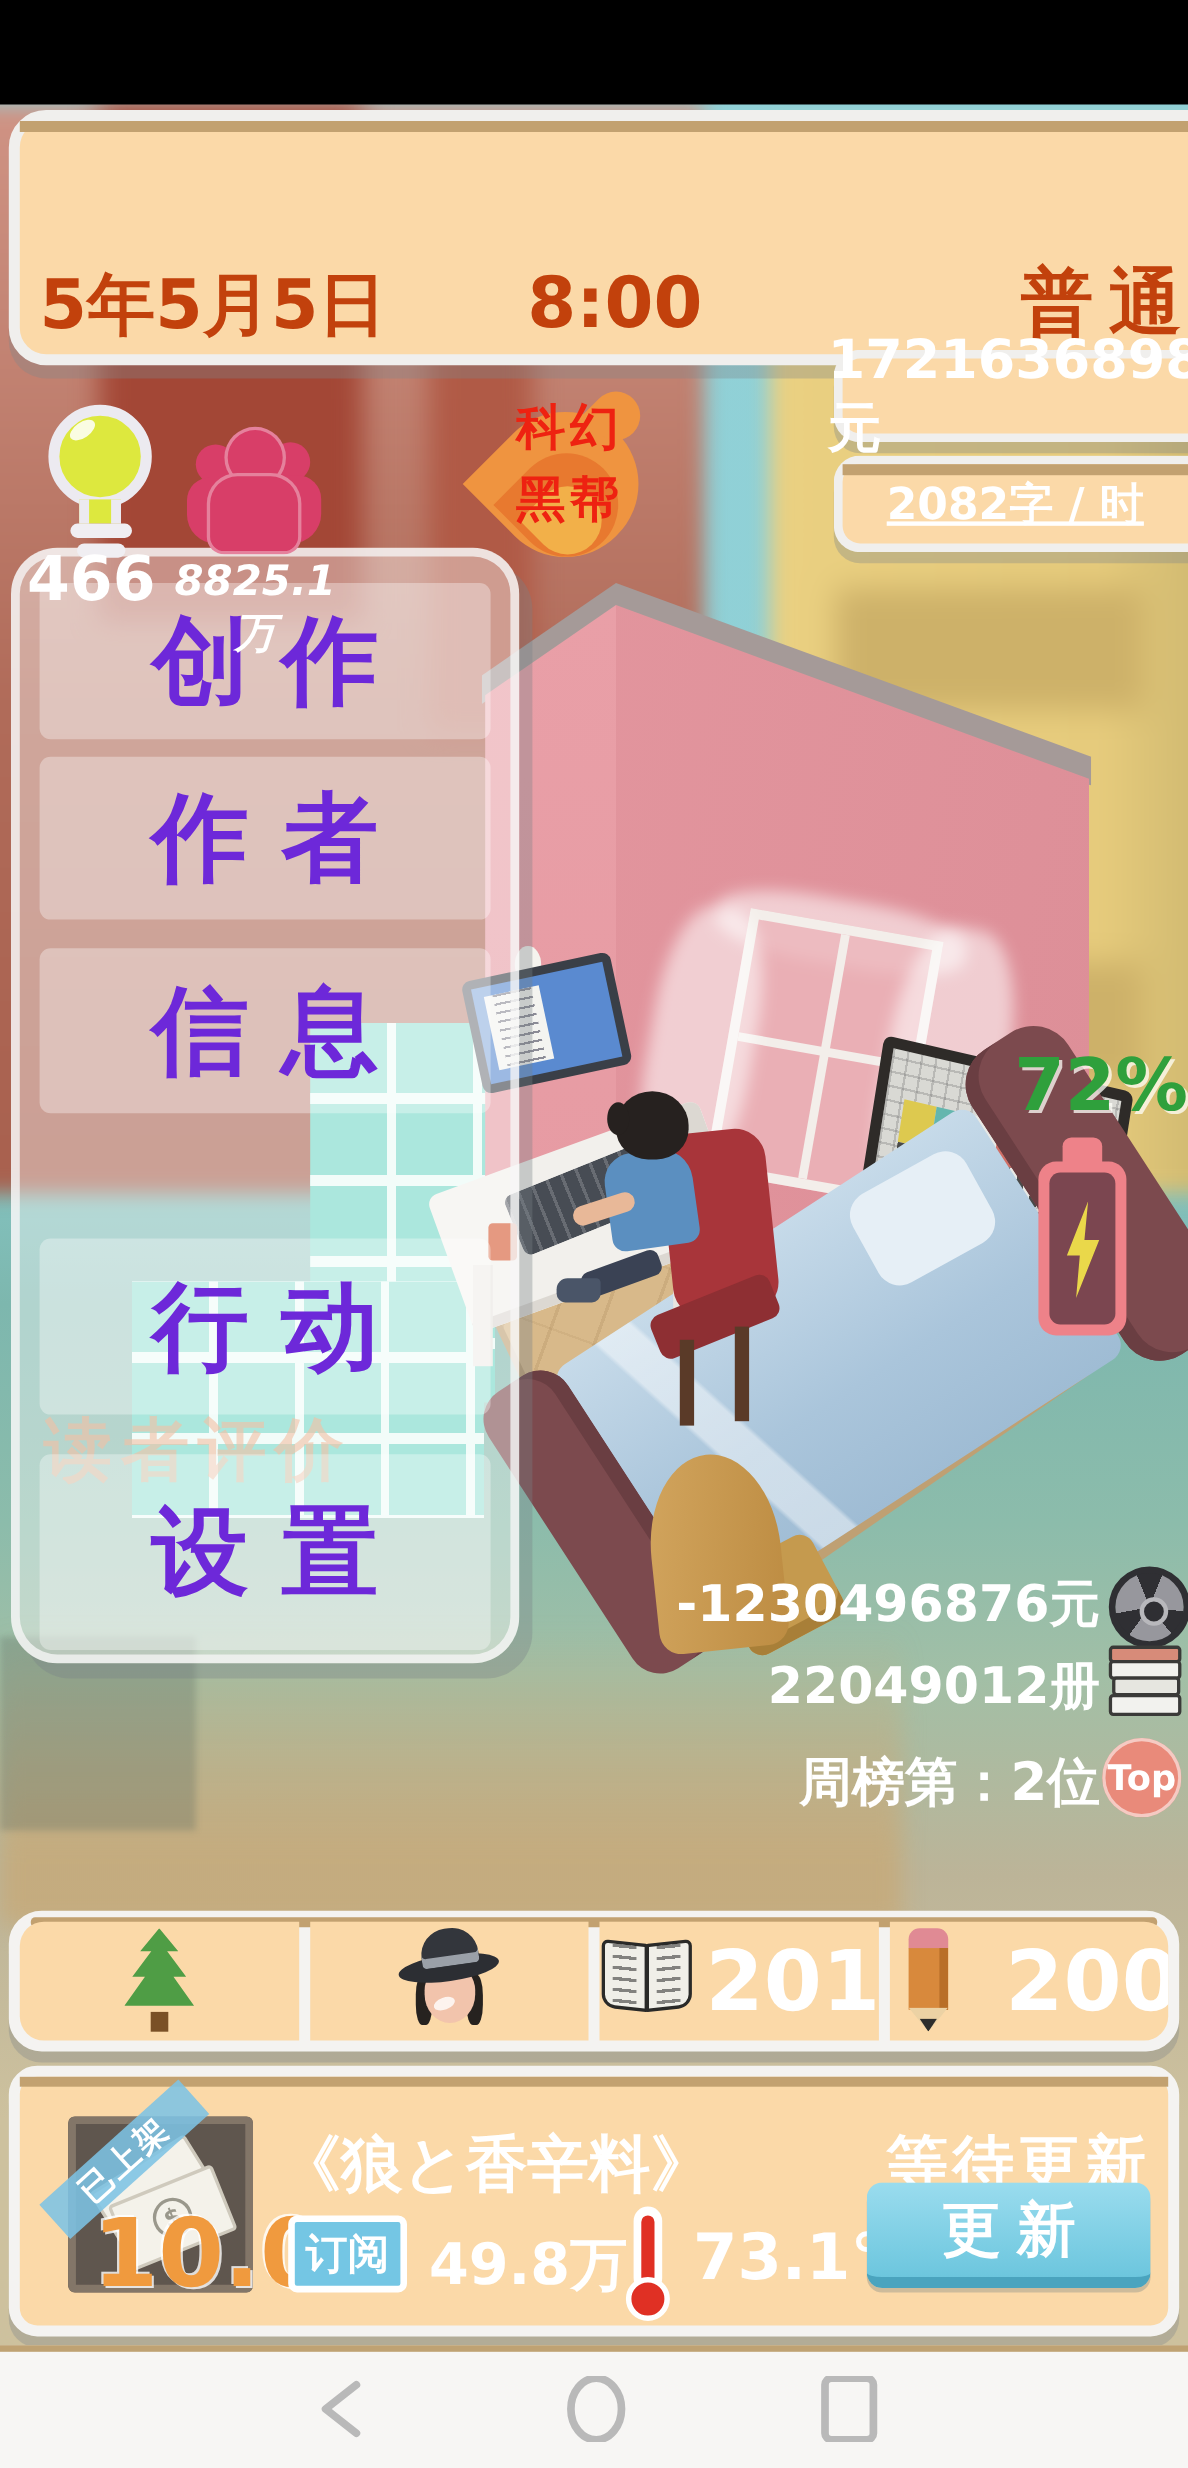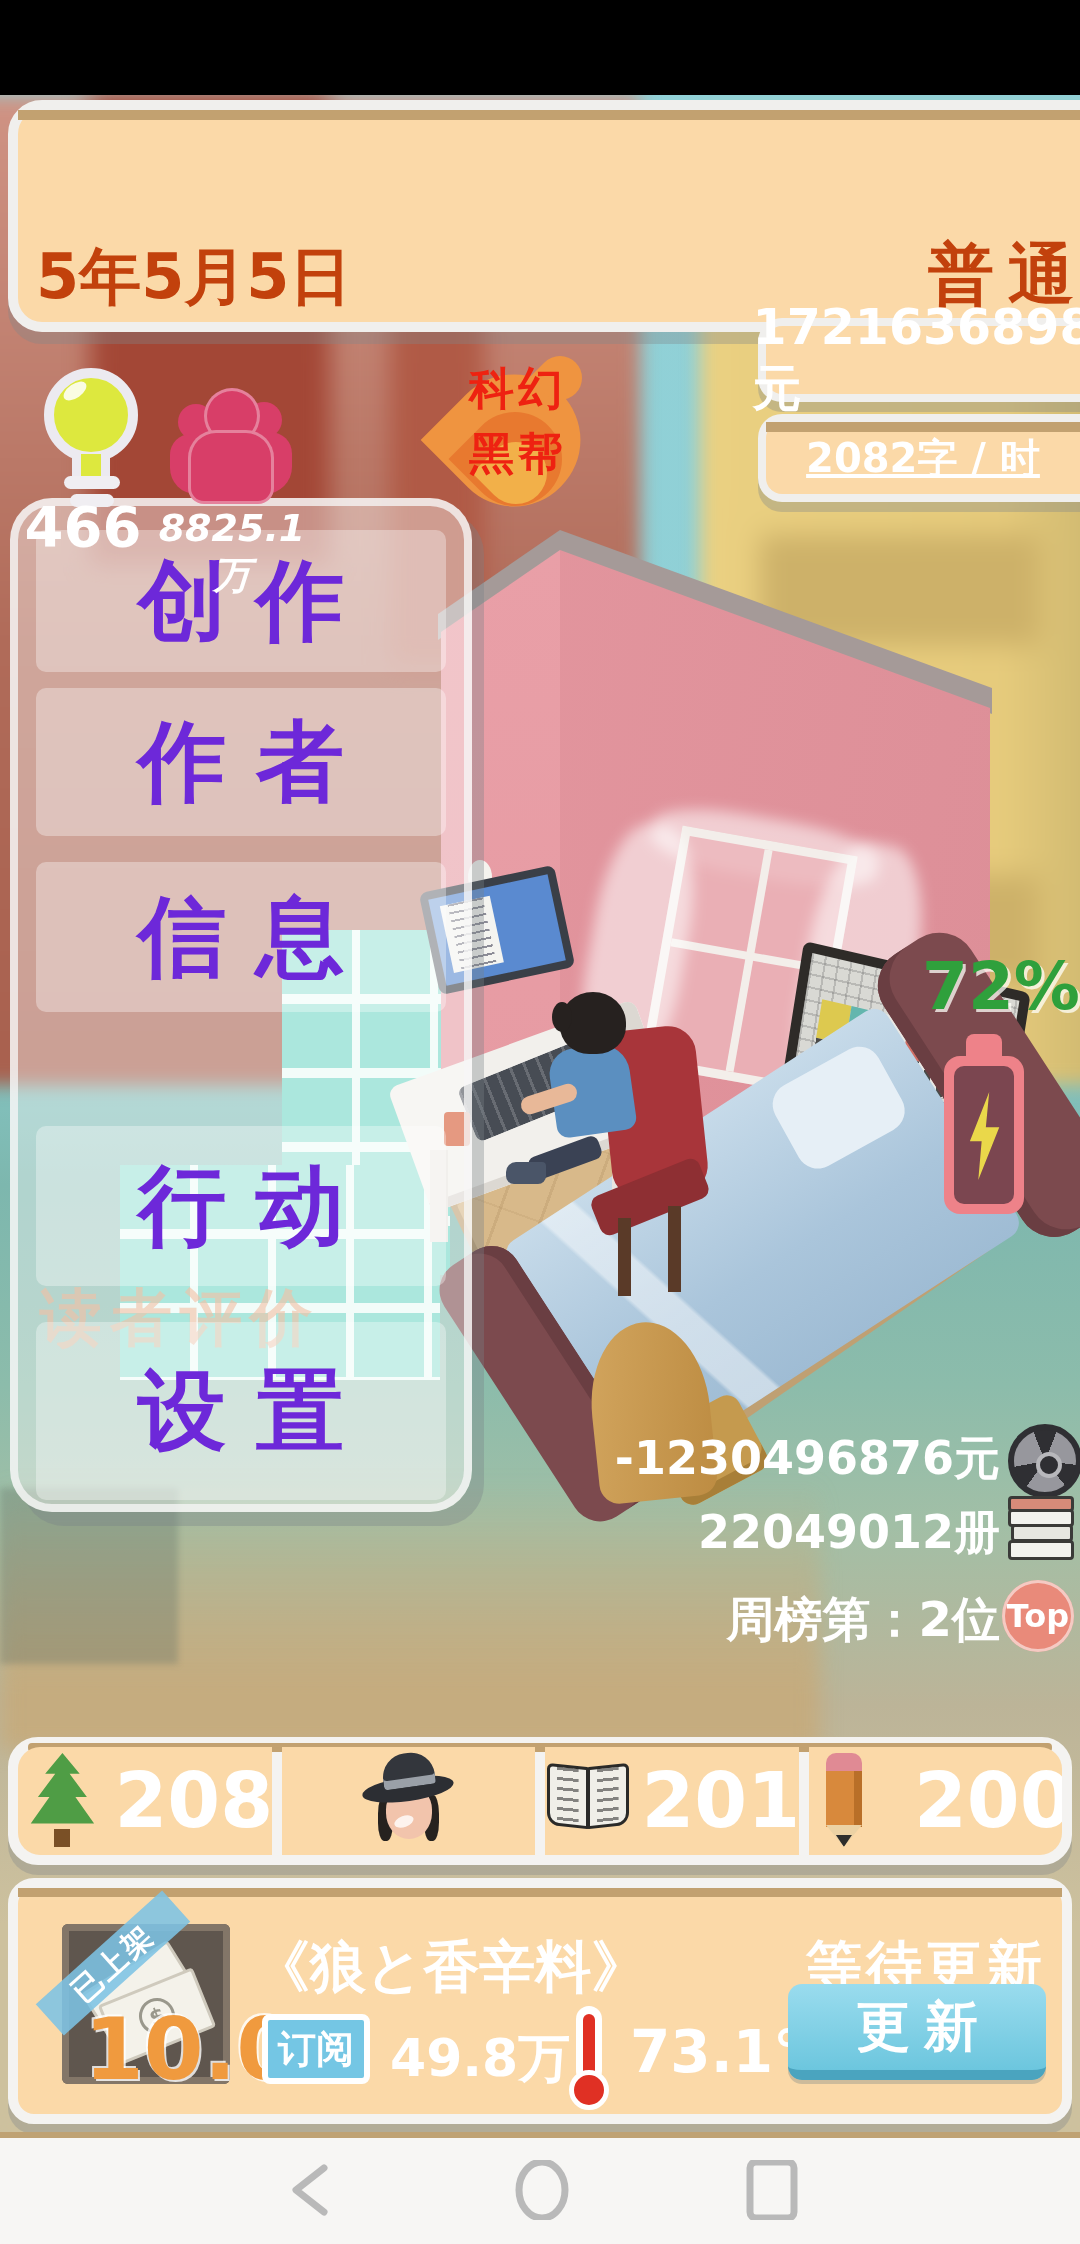--- a/index.html
+++ b/index.html
@@ -377,20 +377,21 @@
   <div class="abs menu-btn mb1">创作</div>
   <div class="abs menu-btn mb2">作者</div>
   <div class="abs menu-btn mb3">信息</div>
   <div class="abs menu-btn mb4">行动</div>
   <div class="abs menu-btn mb5">设置</div>
 
   <div class="abs status-bar"></div>
 
   <div class="top-panel panel stripe">
     <span class="txt t-date">5年5月5日</span>
+    <span class="txt t-time">8:00</span>
     <span class="txt t-diff">普通</span>
   </div>
 
   <div class="side-panel money-panel">
     <span>1721636898元</span>
   </div>
   <div class="side-panel rate-panel stripe" style="position:absolute">
     <span>2082字 / 时</span>
   </div>
 
@@ -442,21 +443,20 @@
   </div>
   <div class="stat-txt st3">周榜第：2位</div>
   <div class="abs top-badge">Top</div>
 
   <div class="res-panel">
     <div class="res-cell">
       <div class="icon-box">
         <div class="tree-top"></div>
           <div class="tree-trunk"></div>
       </div>
-      <span class="res-num">208</span>
     </div>
     <div class="res-cell">
       <div class="icon-box">
         <div class="hat-hairL"></div>
           <div class="hat-hairR"></div>
           <div class="hat-face"></div>
         <div class="hat-brim"></div>
           <div class="hat-dome"></div>
       </div>
     </div>

